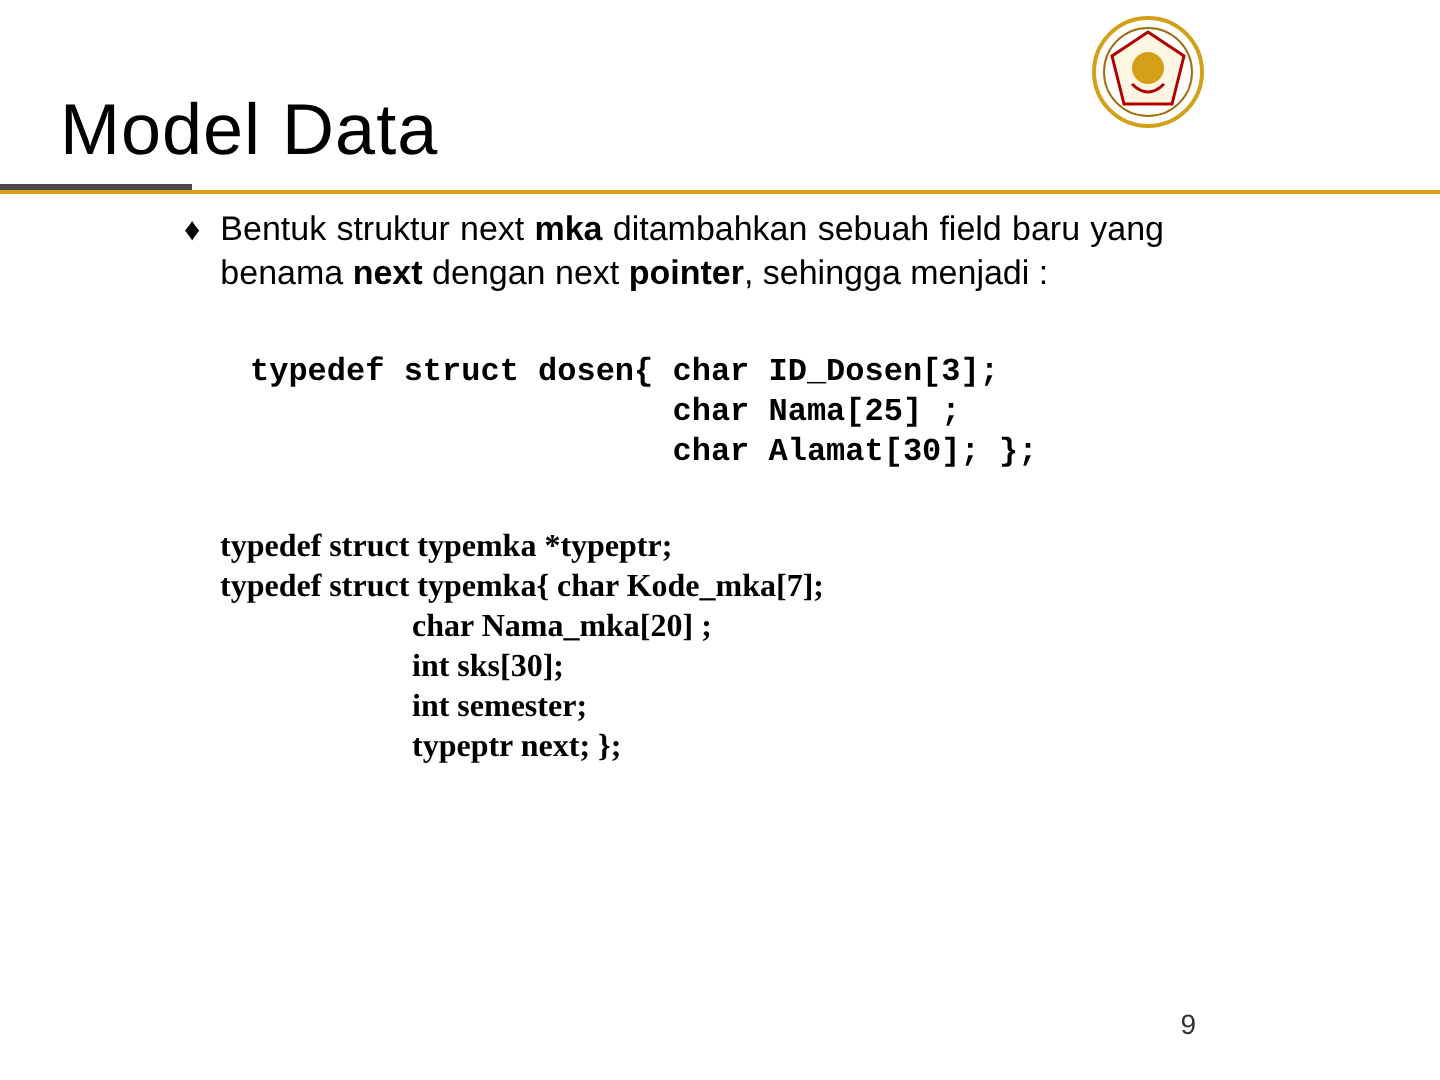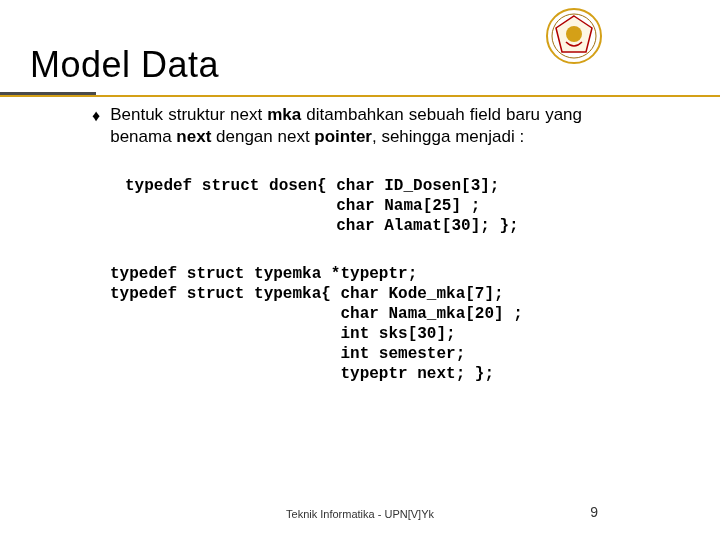--- a/index.html
+++ b/index.html
@@ -80,21 +80,21 @@
   .btext b { font-weight: bold; }
   .code {
     font-family: "Courier New", Courier, monospace;
     font-size: 16px;
     line-height: 20px;
     white-space: pre;
     margin-top: 28px;
     margin-left: 33px;
   }
   .code2 {
-    font-family: Liberation Mono, monospace;
+    font-family: Liberation Serif, serif;
     font-size: 16px;
     line-height: 20px;
     white-space: pre;
     margin-top: 28px;
     margin-left: 18px;
   }
   .footer-text {
     position: absolute;
     bottom: 20px;
     left: 0;
@@ -146,15 +146,14 @@
                       char Alamat[30]; };</b></div>
 
     <div class="code2"><b>typedef struct typemka *typeptr;
 typedef struct typemka{ char Kode_mka[7];
                         char Nama_mka[20] ;
                         int sks[30];
                         int semester;
                         typeptr next; };</b></div>
   </div>
 
-  <div class="footer-text">Teknik Informatika - UPN[V]Yk</div>
   <div class="page-num">9</div>
 </div>
 
 </body></html>

